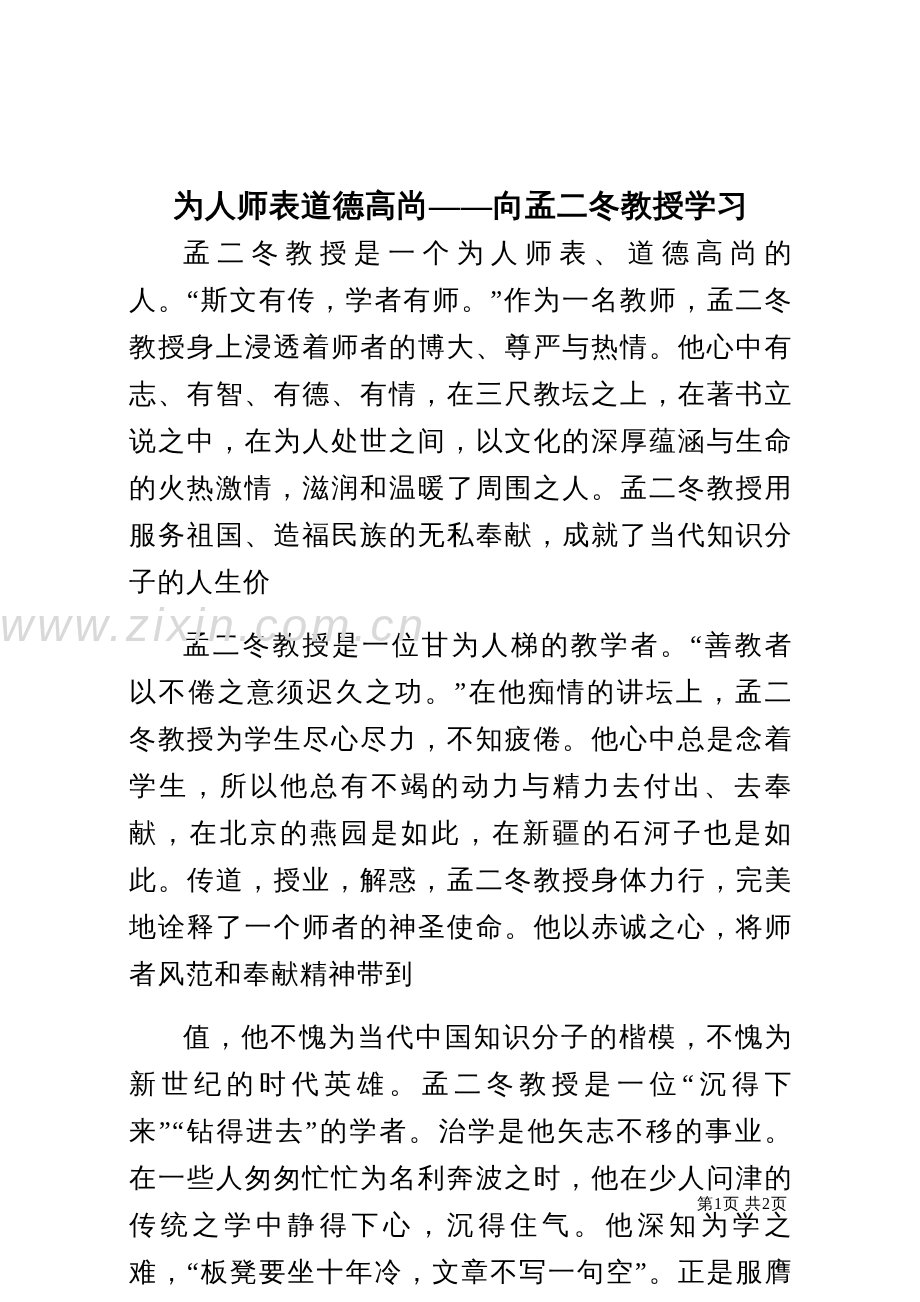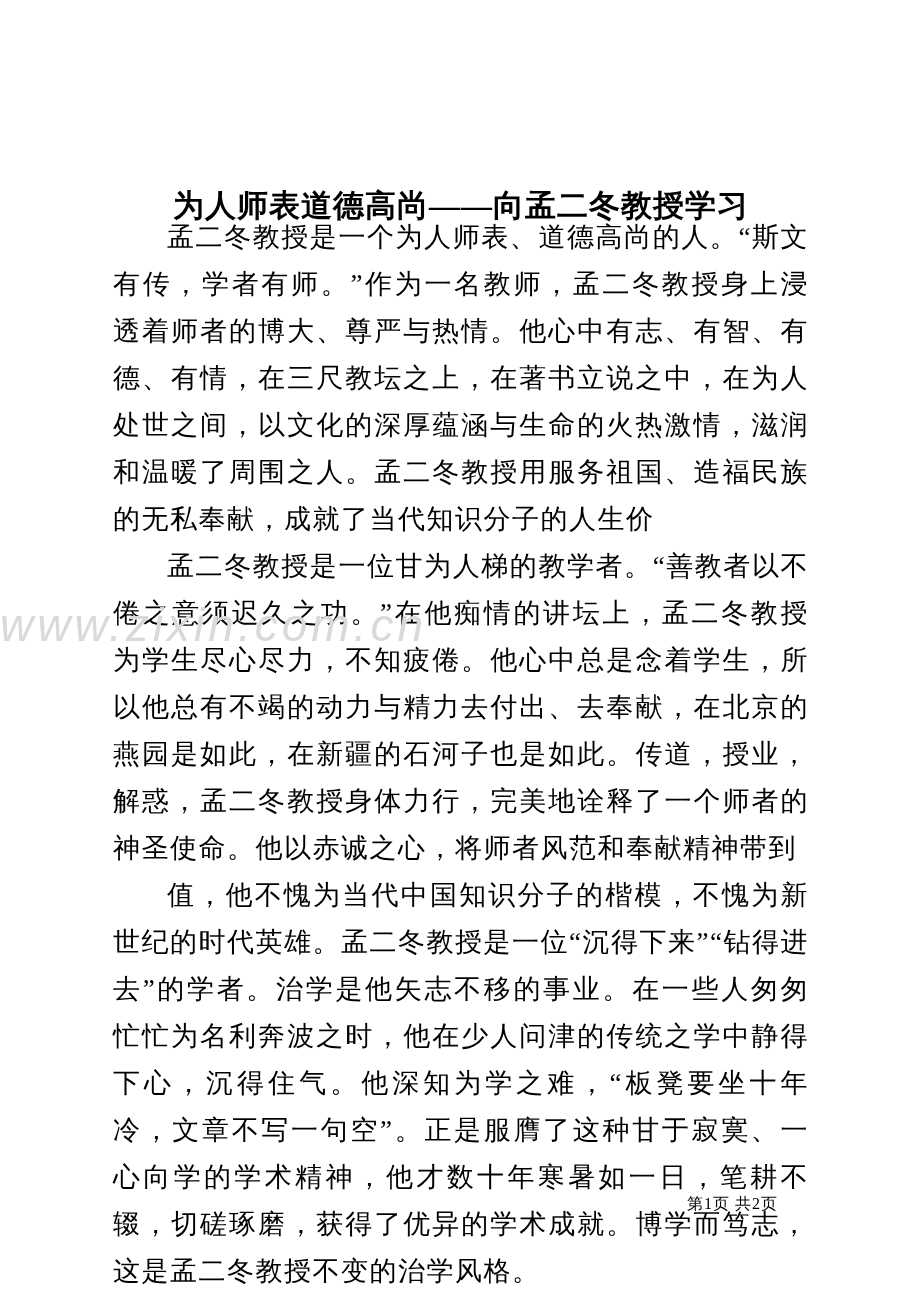--- a/index.html
+++ b/index.html
@@ -32,21 +32,21 @@
       position: absolute;
       top: 214px;
       left: 113px;
       width: 696px;
       font-size: 27px;
       line-height: 47px;
       text-align: justify;
       text-align-last: left;
     }
     .doc-body p {
-      margin: 0;
+      margin: 16px;
       padding: 0;
       text-indent: 2em;
       letter-spacing: 1.5px;
       word-break: break-all;
     }
     .watermark {
       position: absolute;
       top: 598px;
       left: 0;
       width: 100%;
@@ -55,21 +55,21 @@
       font-family: "Liberation Sans", sans-serif;
       color: #d9d9d9;
       letter-spacing: 4px;
       pointer-events: none;
       user-select: none;
       font-style: italic;
     }
     .doc-footer {
       position: absolute;
       top: 1194px;
-      right: 142px;
+      right: 132px;
       font-size: 16px;
       letter-spacing: 1px;
       color: #000000;
     }
   </style>
 </head>
 <body>
 
 <div class="page">
 

